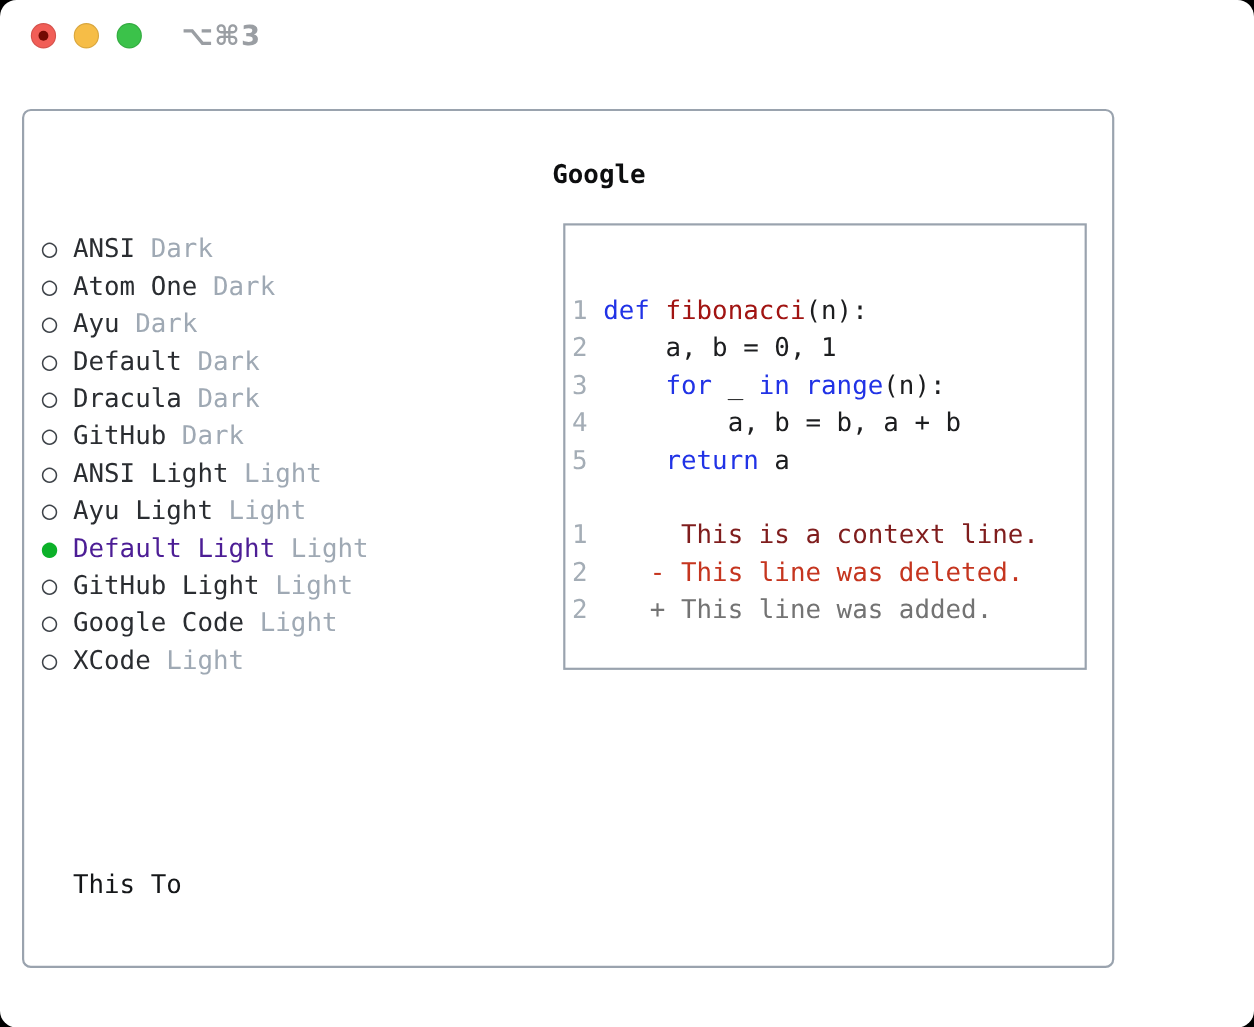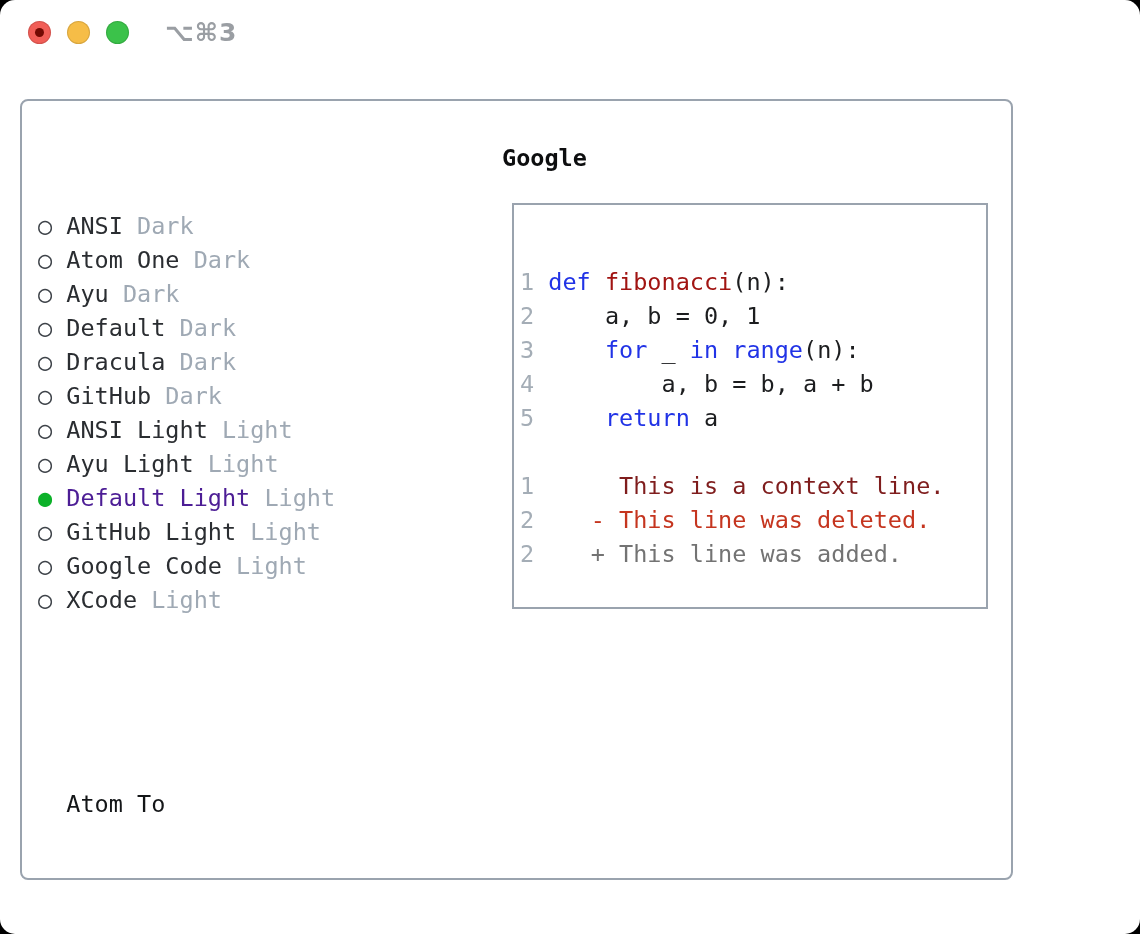--- a/index.html
+++ b/index.html
@@ -84,21 +84,21 @@
     <span class="tl yellow"></span>
     <span class="tl green"></span>
     <span class="wtitle">⌥⌘3</span>
   </div>
 
   <div class="panel">
 
     <div class="left-col">
       <div id="theme-list"><div class="row"><span class="bullet">○ </span><span class="t-name">ANSI</span><span class="t-tag"> Dark</span></div><div class="row"><span class="bullet">○ </span><span class="t-name">Atom One</span><span class="t-tag"> Dark</span></div><div class="row"><span class="bullet">○ </span><span class="t-name">Ayu</span><span class="t-tag"> Dark</span></div><div class="row"><span class="bullet">○ </span><span class="t-name">Default</span><span class="t-tag"> Dark</span></div><div class="row"><span class="bullet">○ </span><span class="t-name">Dracula</span><span class="t-tag"> Dark</span></div><div class="row"><span class="bullet">○ </span><span class="t-name">GitHub</span><span class="t-tag"> Dark</span></div><div class="row"><span class="bullet">○ </span><span class="t-name">ANSI Light</span><span class="t-tag"> Light</span></div><div class="row"><span class="bullet">○ </span><span class="t-name">Ayu Light</span><span class="t-tag"> Light</span></div><div class="row"><span class="bullet sel">● </span><span class="t-name sel">Default Light</span><span class="t-tag"> Light</span></div><div class="row"><span class="bullet">○ </span><span class="t-name">GitHub Light</span><span class="t-tag"> Light</span></div><div class="row"><span class="bullet">○ </span><span class="t-name">Google Code</span><span class="t-tag"> Light</span></div><div class="row"><span class="bullet">○ </span><span class="t-name">XCode</span><span class="t-tag"> Light</span></div></div>
       <div class="row"> </div>
-      <div class="row apply-title">Atom To</div>
+      <div class="row apply-title">This To</div>
       
       
       
       
     </div>
 
     <div class="preview-title">Google</div>
     <div class="preview-box">
       <pre class="code" id="code"><div><span class="c-num">1 </span><span class="c-kw">def</span><span class="c-plain"> </span><span class="c-fn">fibonacci</span><span class="c-plain">(n):</span></div><div><span class="c-num">2 </span><span class="c-plain">    a, b = 0, 1</span></div><div><span class="c-num">3 </span><span class="c-plain">    </span><span class="c-kw">for</span><span class="c-plain"> _ </span><span class="c-kw">in</span><span class="c-plain"> </span><span class="c-kw">range</span><span class="c-plain">(n):</span></div><div><span class="c-num">4 </span><span class="c-plain">        a, b = b, a + b</span></div><div><span class="c-num">5 </span><span class="c-plain">    </span><span class="c-kw">return</span><span class="c-plain"> a</span></div><div><span class="c-plain"> </span></div><div><span class="c-num">1</span><span class="c-ctx">      This is a context line.</span></div><div><span class="c-num">2</span><span class="c-plain">    </span><span class="c-del">- This line was deleted.</span></div><div><span class="c-num">2</span><span class="c-plain">    </span><span class="c-add">+ This line was added.</span></div></pre>
     </div>

